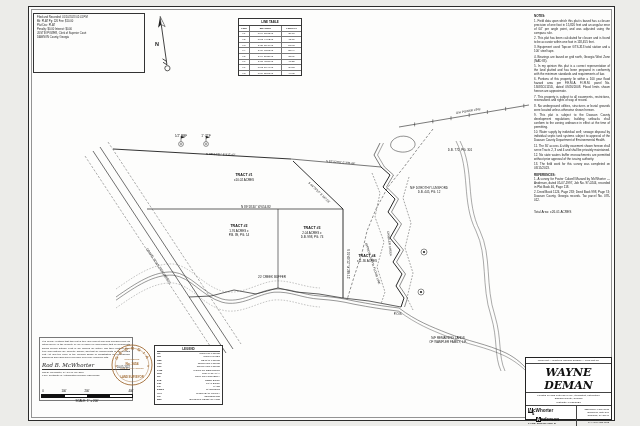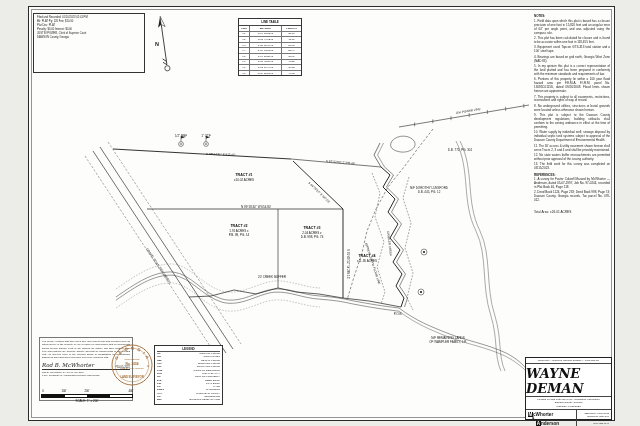--- a/index.html
+++ b/index.html
@@ -37,21 +37,21 @@
   
   #scalebar{left:12px;top:382px;width:92px;height:20px;font-size:2.8px;color:#111;}
   #sb-labels{position:relative;height:4px;}
   #sb-labels span{position:absolute;transform:translateX(-50%);}
   #sb-bar{display:flex;height:2.6px;border:.6px solid #111;margin-top:.5px;}
   #sb-bar div{height:100%;}
   #sb-caption{text-align:center;margin-top:1px;font-size:3px;}
   
   #titleblock{left:496px;top:350px;width:85px;height:61px;border:1px solid #222;background:#fff;color:#111;}
   #tb-r1{font-size:2.4px;text-align:center;border-bottom:.5px solid #444;padding:1px;}
-  #tb-name{font-family:"DejaVu Serif",serif;font-style:italic;font-weight:bold;font-size:13px;text-align:left;padding:1.5px 0 .5px;border-bottom:.5px solid #444;}
+  #tb-name{font-family:"DejaVu Serif",serif;font-style:italic;font-weight:bold;font-size:11px;text-align:center;padding:1.5px 0 .5px;border-bottom:.5px solid #444;}
   #tb-loc{font-size:2.5px;text-align:center;line-height:1.35;border-bottom:.5px solid #444;padding:1px 0;}
   #tb-bottom{display:flex;}
   #tb-logo{width:46px;padding:1.5px 2px;border-right:.5px solid #444;}
   .sq{display:inline-block;background:#111;color:#fff;font-weight:bold;font-size:4.6px;line-height:5px;width:5px;text-align:center;}
   .logoline{font-weight:bold;font-size:4.6px;line-height:5.4px;color:#111;}
   .amp{font-size:3.4px;font-weight:bold;margin-left:4px;line-height:3.6px;}
   .logosub{font-size:2.5px;font-weight:bold;letter-spacing:.2px;line-height:1.3;}
   #tb-contacts{flex:1;font-size:2.35px;line-height:1.45;text-align:right;padding:1.5px 2px;color:#222;}
   
   svg text{font-family:"Liberation Sans",sans-serif;}

